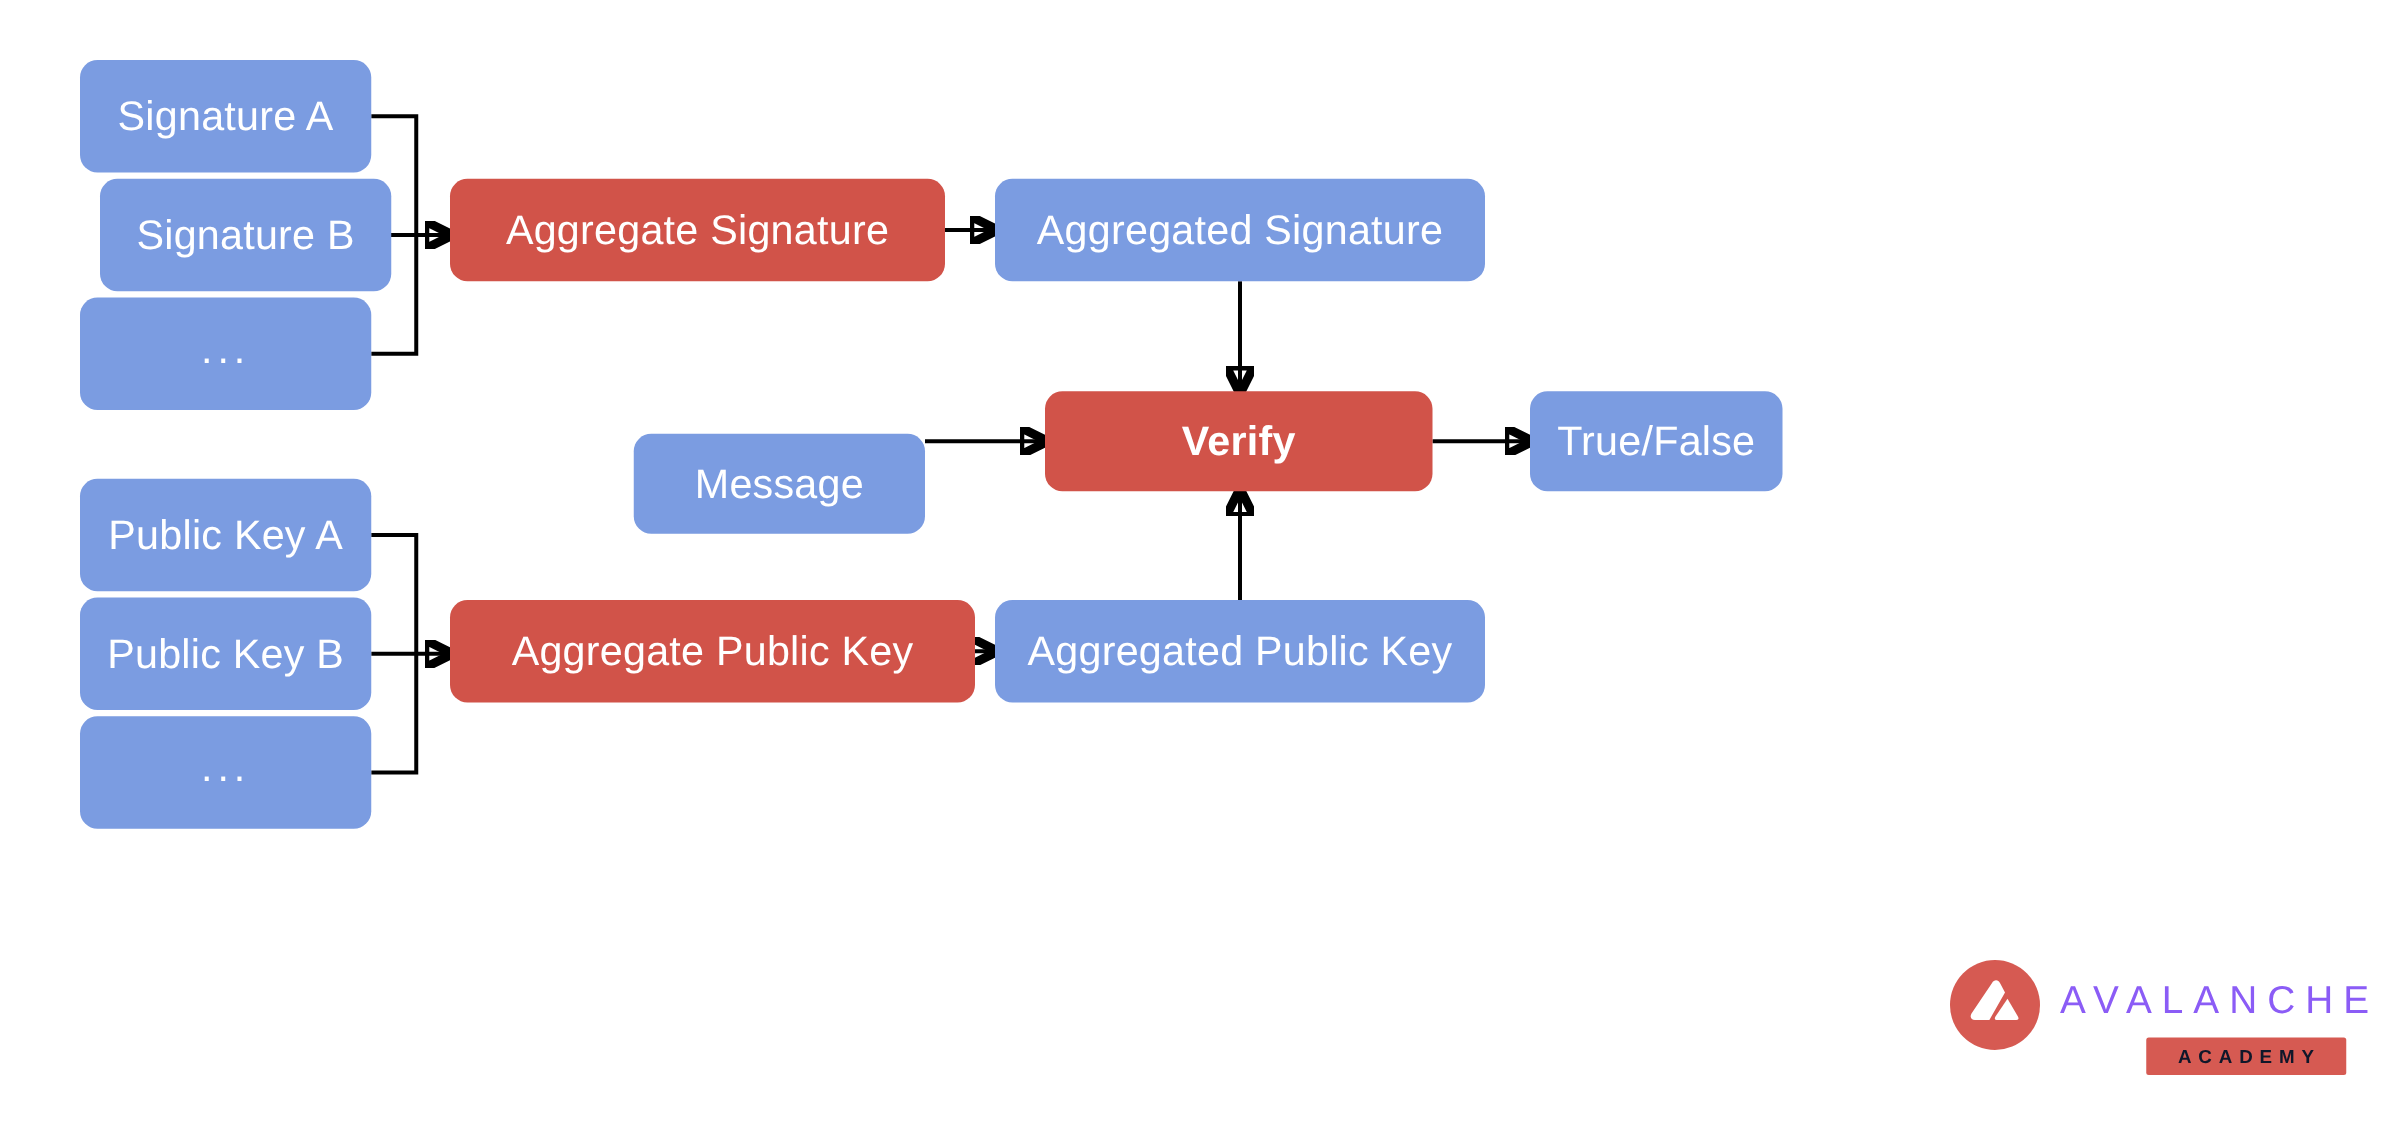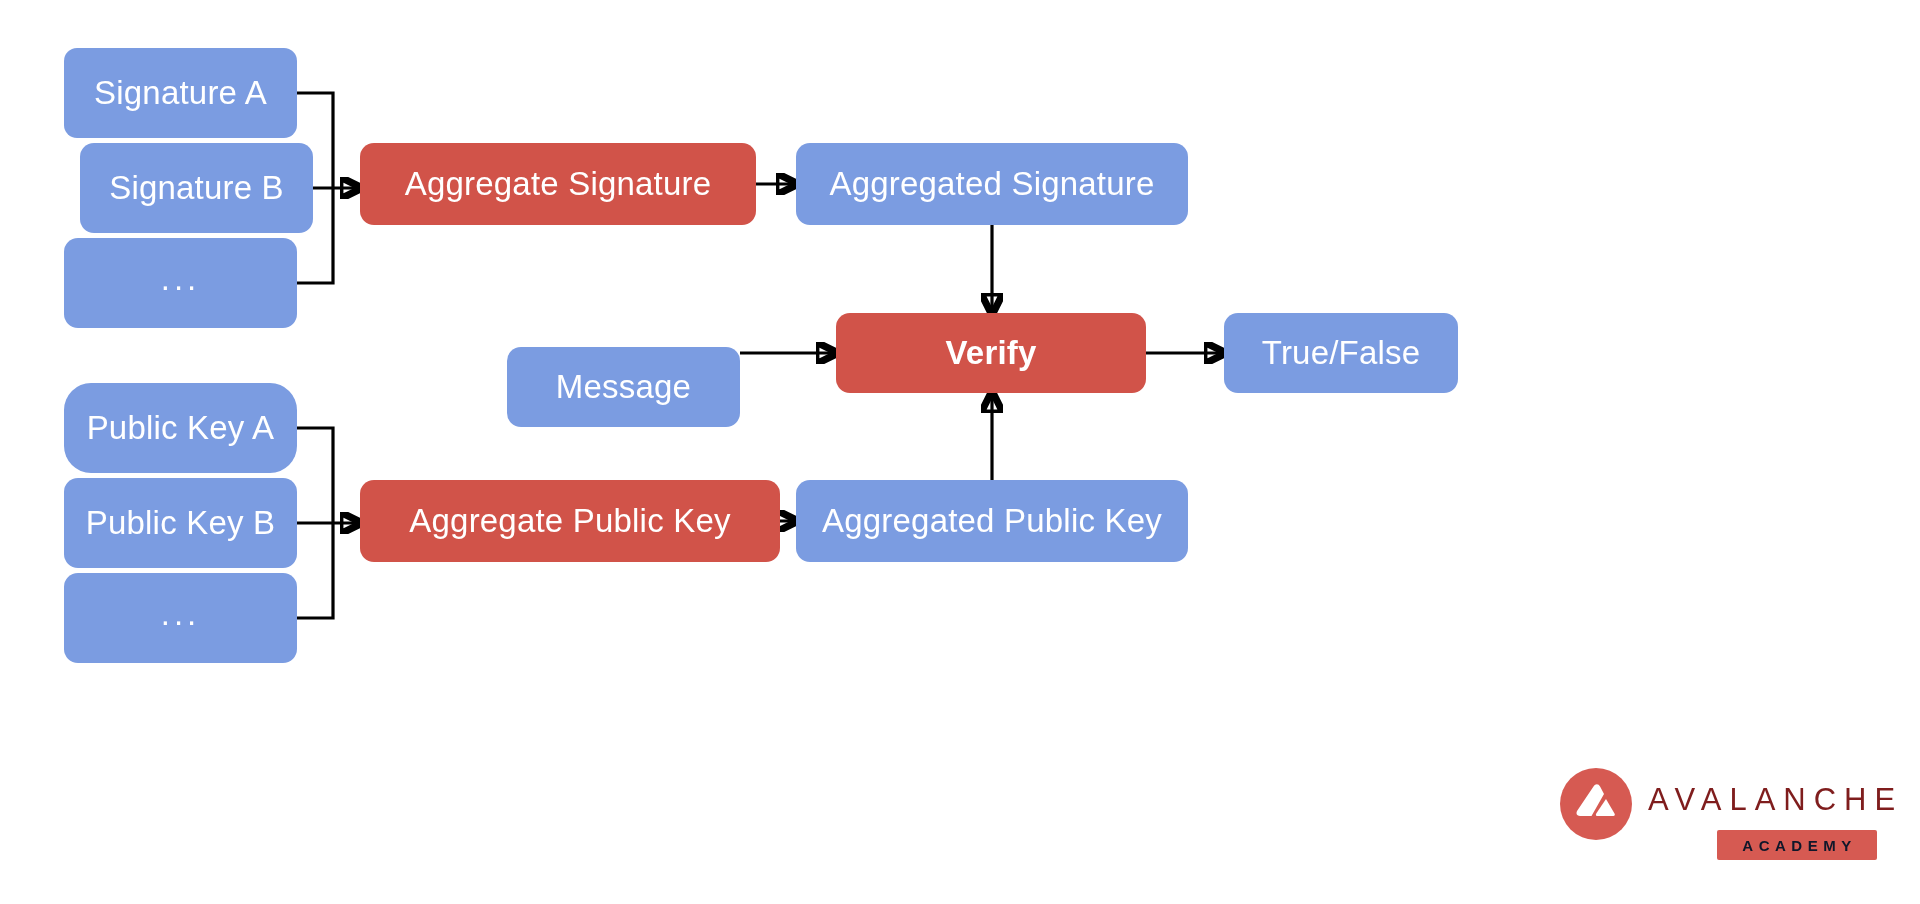--- a/index.html
+++ b/index.html
@@ -74,21 +74,21 @@
     border-radius: 50%;
     background: #d65a52;
   }
   #logo .mark svg { display: block; }
   #logo .wordmark {
     position: absolute;
     left: 88px;
     top: 16px;
     font-size: 31px;
     letter-spacing: 8px;
-    color: #7f1d1d;
+    color: #8b5cf6;
     font-weight: normal;
     white-space: nowrap;
   }
   #logo .academy-pill {
     position: absolute;
     left: 157px;
     top: 64px;
     width: 160px;
     height: 30px;
     background: #d65a52;
@@ -130,41 +130,41 @@
 
     <path d="M 756 521 L 796 521" marker-end="url(#arrow)"></path>
 
     <path d="M 992 480 L 992 393" marker-end="url(#arrow)"></path>
 
     <path d="M 740 353 L 836 353" marker-end="url(#arrow)"></path>
 
     <path d="M 1146 353 L 1224 353" marker-end="url(#arrow)"></path>
   </svg>
 
-  <div class="node blue" style="left:64px; top:48px; width:233px; height:90px;border-radius:13px;">
+  <div class="node blue" style="left:64px; top:48px; width:233px; height:90px;">
     <span class="label">Signature A</span>
   </div>
 
   <div class="node blue" style="left:80px; top:143px; width:233px; height:90px;">
     <span class="label">Signature B</span>
   </div>
 
   <div class="node blue ellipsis-node" style="left:64px; top:238px; width:233px; height:90px;">
     <span class="label">...</span>
   </div>
 
   <div class="node red" style="left:360px; top:143px; width:396px; height:82px;text-align:right;">
     <span class="label">Aggregate Signature</span>
   </div>
 
   <div class="node blue" style="left:796px; top:143px; width:392px; height:82px;">
     <span class="label">Aggregated Signature</span>
   </div>
 
-  <div class="node blue" style="left:64px; top:383px; width:233px; height:90px;border-radius:27px;">
+  <div class="node blue" style="left:64px; top:383px; width:233px; height:90px;">
     <span class="label">Public Key A</span>
   </div>
 
   <div class="node blue" style="left:64px; top:478px; width:233px; height:90px;">
     <span class="label">Public Key B</span>
   </div>
 
   <div class="node blue ellipsis-node" style="left:64px; top:573px; width:233px; height:90px;">
     <span class="label">...</span>
   </div>
@@ -178,21 +178,21 @@
   </div>
 
   <div class="node blue" style="left:507px; top:313px; width:233px; height:80px;margin-top:34px;">
     <span class="label">Message</span>
   </div>
 
   <div class="node red bold" style="left:836px; top:313px; width:310px; height:80px;">
     <span class="label">Verify</span>
   </div>
 
-  <div class="node blue" style="left:1224px; top:313px; width:234px; height:80px;">
+  <div class="node blue" style="left:1224px; top:313px; width:202px; height:80px;">
     <span class="label">True/False</span>
   </div>
 
   <div id="logo">
     <div class="mark">
       <svg width="72" height="72" viewBox="0 0 72 72" xmlns="http://www.w3.org/2000/svg">
         <path d="M33.5 18.5 C35.5 15.5 38.5 15.5 40.2 18.8 L44.0 26.0 L31.5 48.0 L20.0 48.0 C17.0 48.0 15.6 45.6 17.2 42.8 Z" fill="#ffffff"></path>
         <path d="M46.0 31.0 L54.2 45.0 C55.7 47.6 54.3 48.0 51.8 48.0 L38.2 48.0 C36.0 48.0 35.2 47.2 36.4 45.2 Z" fill="#ffffff"></path>
       </svg>
     </div>

